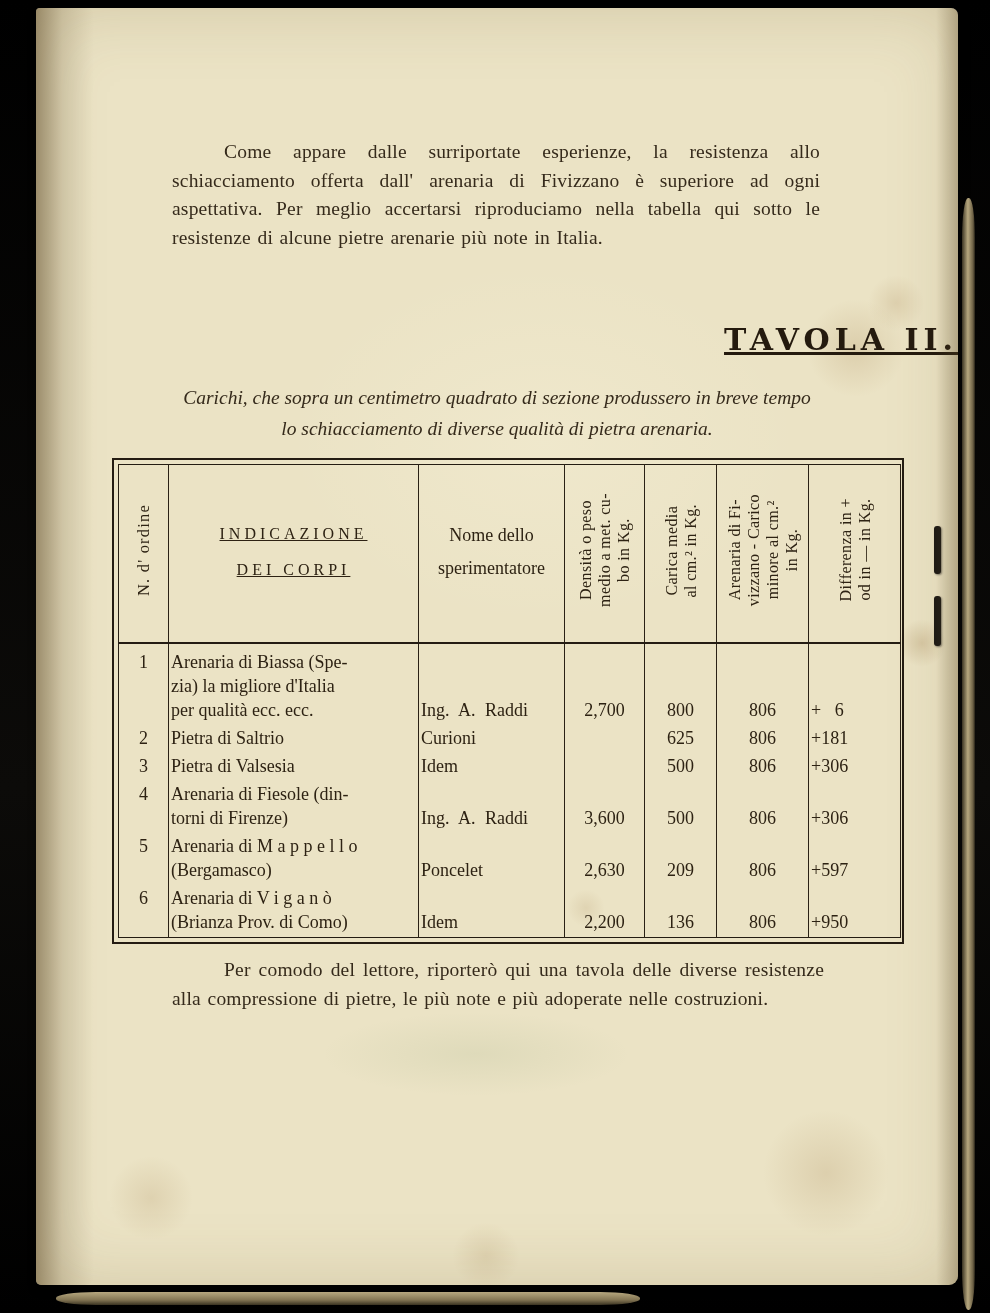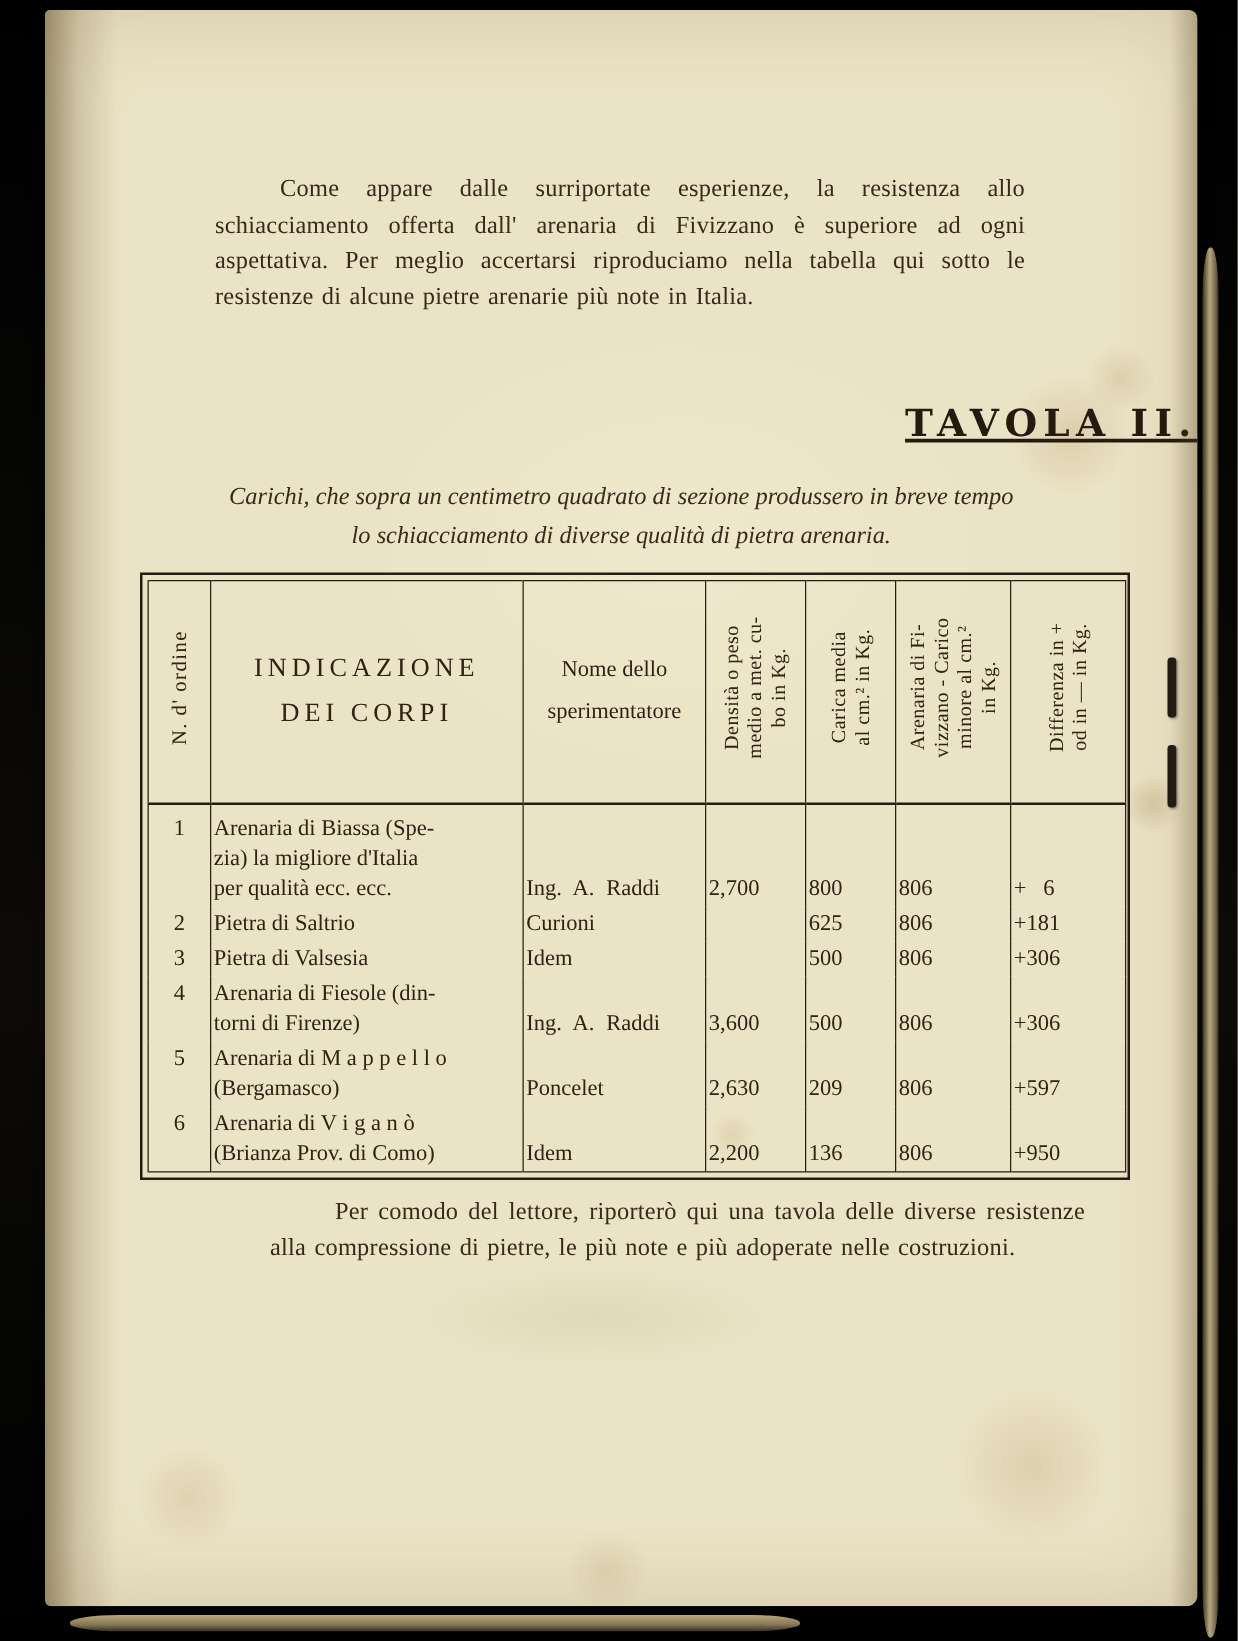--- a/index.html
+++ b/index.html
@@ -41,21 +41,21 @@
   }
 
   .page-number { position:absolute; top:100px; left:0; right:0; text-align:center; font-size:18px; letter-spacing:2px; color:#3b2f20; }
 
   .para {
     position:absolute; margin:0;
     font-size:19.5px; line-height:28.5px; letter-spacing:.2px; word-spacing:1.5px;
     text-align:justify; text-indent:52px; color:#352a1b;
   }
   .intro { top:130px; left:136px; width:648px; }
-  .outro { top:948px; left:136px; width:652px;margin-left:44px; }
+  .outro { top:948px; left:136px; width:652px; }
 
   .heading {
     position:absolute; top:314px; left:0; right:0; margin:0; text-align:right;
     font-family:"DejaVu Serif","Liberation Serif",serif;
     font-weight:bold; font-size:30px; letter-spacing:5px; color:#241a0e;text-decoration:underline;
   }
   .caption {
     position:absolute; top:374px; left:0; right:0; margin:0 auto; width:820px;
     text-align:center; font-style:italic; font-size:19.5px; line-height:31px;
     white-space:pre-line; color:#352a1b;
@@ -81,36 +81,36 @@
   .col-car { width:72px; }
   .col-aren{ width:92px; }
   .col-diff{ width:92px; }
 
   .vtext {
     display:inline-block; writing-mode:vertical-rl; transform:rotate(180deg);
     white-space:pre-line; font-size:16px; line-height:19px; letter-spacing:.4px; color:#2d2213;
   }
   .vt-ordine { letter-spacing:1.2px; font-size:16.5px; }
   .htext { white-space:pre-line; }
-  .h-ind  { letter-spacing:4px; line-height:36px; font-size:21px; }
+  .h-ind  { letter-spacing:4px; line-height:36px; font-size:16px;text-decoration:underline; }
   .h-nome { line-height:33px; font-size:18px; }
 
   .tavola tbody td { font-size:18px; line-height:24px; }
   .tavola tbody tr:nth-child(1){ height:80px; }
   .tavola tbody tr:nth-child(2){ height:26px; }
   .tavola tbody tr:nth-child(3){ height:26px; }
   .tavola tbody tr:nth-child(4){ height:50px; }
   .tavola tbody tr:nth-child(5){ height:44px; }
   .tavola tbody tr:nth-child(6){ height:48px; }
   .tavola tbody tr:first-child td { padding-top:6px; }
 
   .c-n   { text-align:center; vertical-align:top; }
   .c-ind { vertical-align:top; white-space:pre-line; padding-left:4px; }
   .c-nome{ vertical-align:bottom; padding-left:8px; word-spacing:5px;margin-left:24px; }
-  .c-num { vertical-align:bottom; }
+  .c-num { vertical-align:bottom; text-align:center; }
   .c-diff{ vertical-align:bottom; text-align:left; padding-left:15px; white-space:pre; }
 
   
   .staple { position:absolute; left:898px; width:7px; background:#1f1b15; border-radius:3px; box-shadow:1px 1px 2px rgba(0,0,0,.45); }
   .s1 { top:518px; height:48px; }
   .s2 { top:588px; height:50px; }
 
   .edge-right {
     position:absolute; left:962px; top:198px; width:13px; height:1112px;
     background:linear-gradient(90deg,#3a3322 0%, #b7a87f 45%, #6b5f44 85%, #242015 100%);

